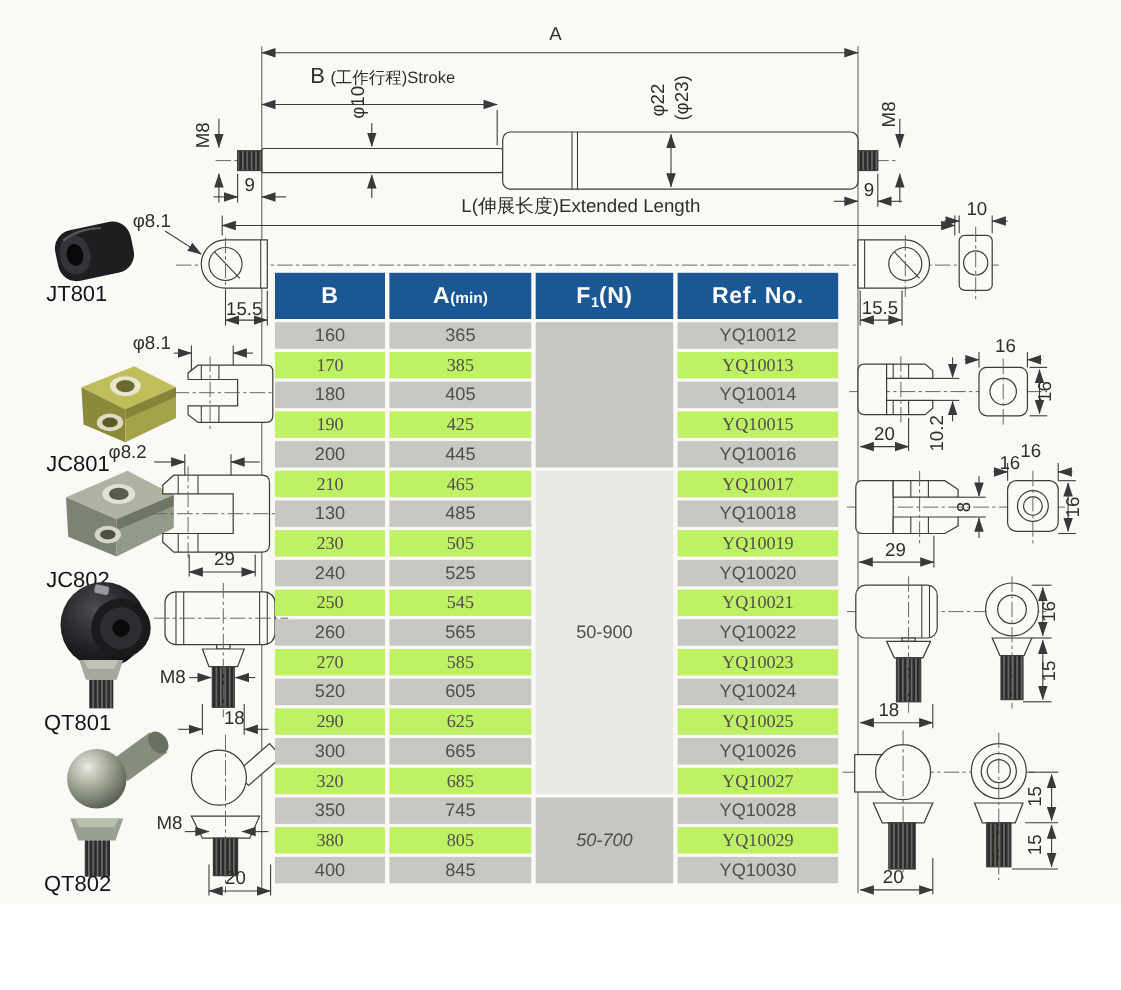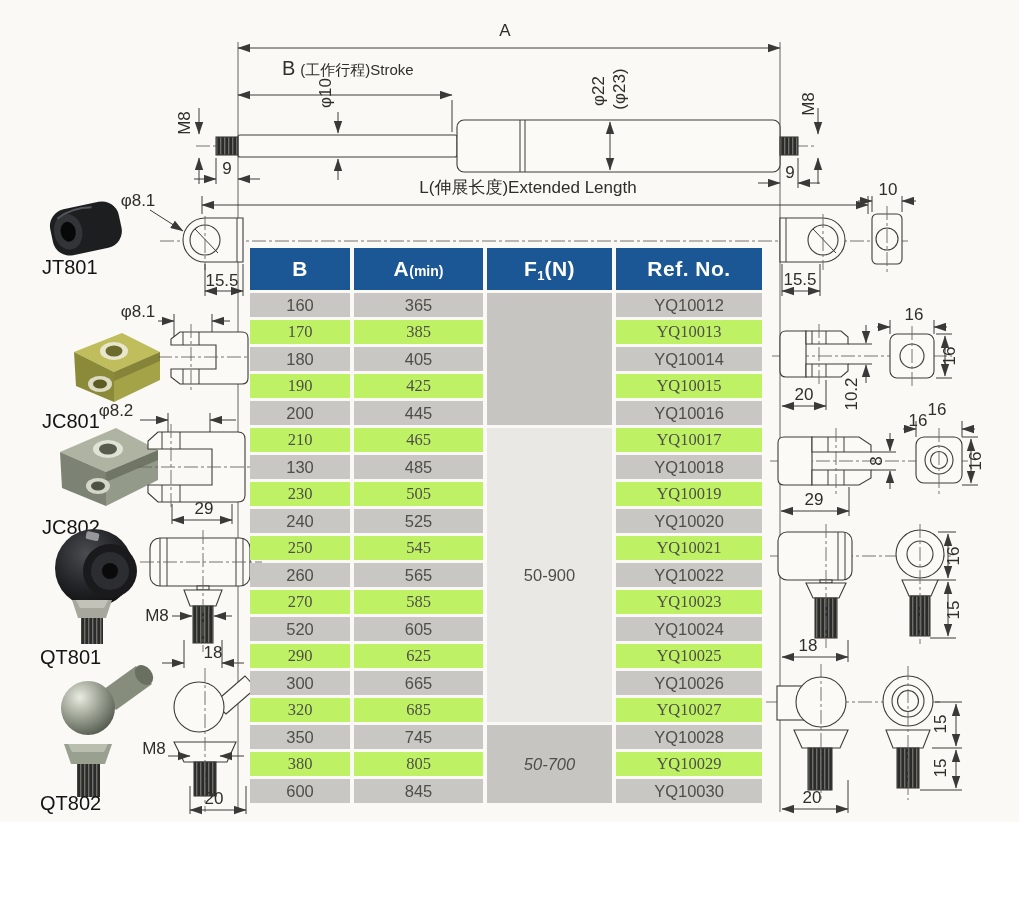--- a/index.html
+++ b/index.html
@@ -509,19 +509,19 @@
     <td class="g">745</td>
     <td class="fg" rowspan="3">50-700</td>
     <td class="g">YQ10028</td>
   </tr>
   <tr>
     <td class="l">380</td>
     <td class="l">805</td>
     <td class="l">YQ10029</td>
   </tr>
   <tr>
-    <td class="g">600</td>
+    <td class="g">400</td>
     <td class="g">845</td>
     <td class="g">YQ10030</td>
   </tr>
 </tbody>
     </table>
 </div>
 
 </body></html>

